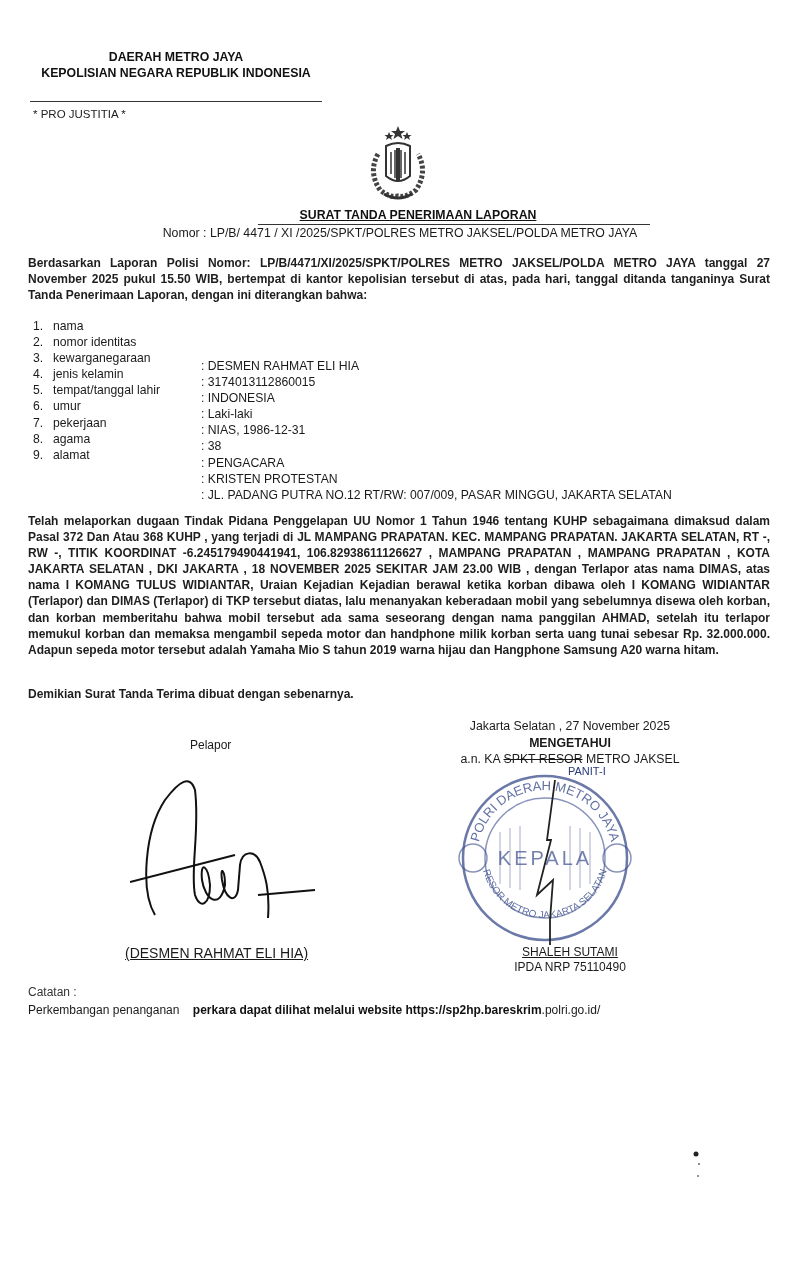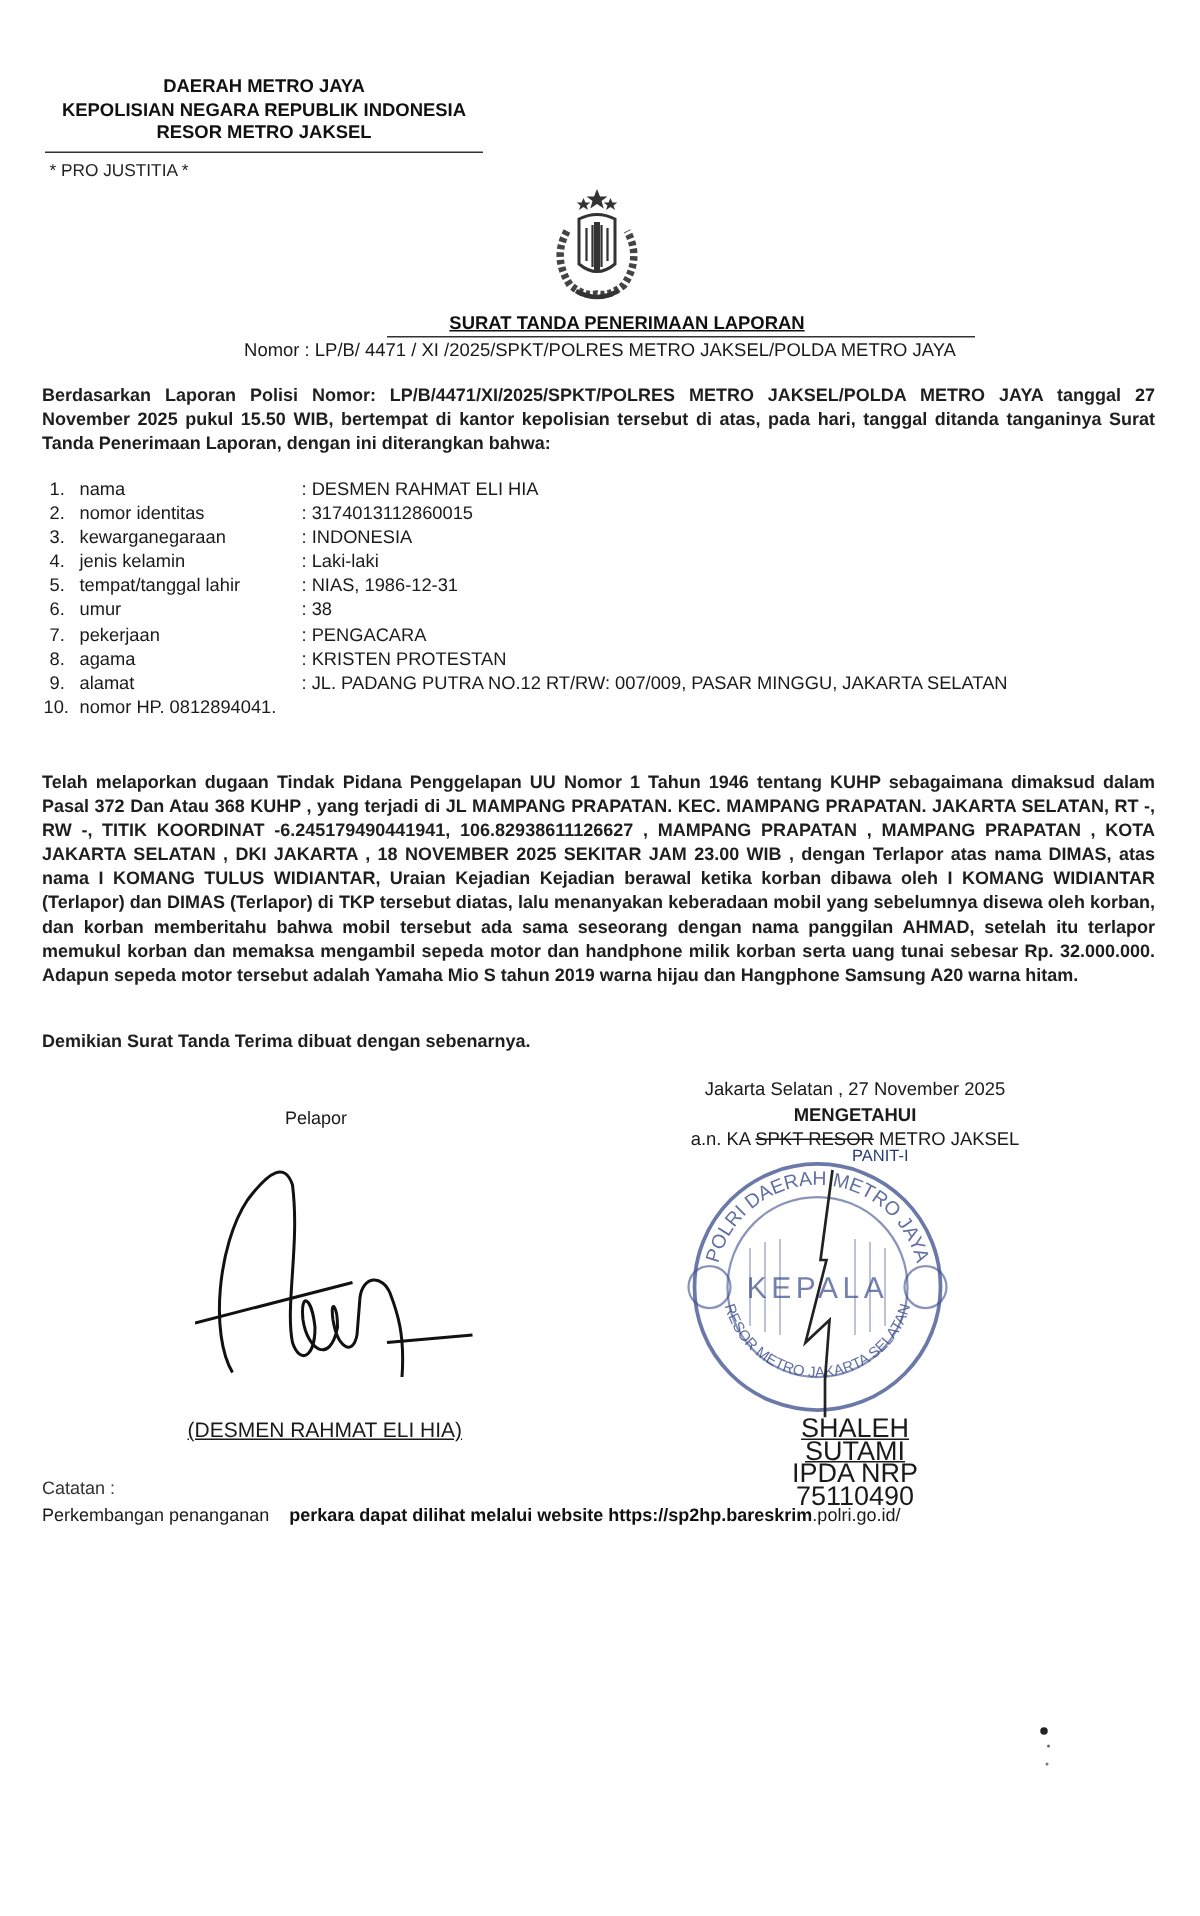--- a/index.html
+++ b/index.html
@@ -15,45 +15,44 @@
            font-size: 12.3px; color: #111; }
   .title span { text-decoration: underline; margin-left: 36px; }
   .title-rule { left: 258px; top: 224px; width: 392px; border-top: 1px solid #333; }
   .nomor { left: 0; width: 800px; top: 226px; text-align: center; font-size: 12.3px; }
   .para { left: 28px; width: 742px; font-size: 12px; line-height: 16.1px; text-align: justify; color: #1e1e1e; font-weight: bold; }
   .p1 { top: 255px; }
   .ident { left: 33px; top: 318px; width: 740px; font-size: 12.2px; }
   .ident .row { position: relative; height: 16.1px; line-height: 16.1px; }
   .ident .num { position: absolute; left: 0; width: 18px; }
   .ident .lbl { position: absolute; left: 20px; }
-  .ident .val { position: absolute; left: 168px; white-space: nowrap; }
+  .ident .val { position: absolute; left: 168px; white-space: nowrap; margin-top: 40px; }
   .p2 { top: 513px; }
   .p3 { top: 686px; }
   .pelapor-lbl { left: 190px; top: 738px; font-size: 12px; }
   .sig { left: 130px; top: 770px; width: 200px; height: 150px; }
   .pelapor-name { left: 125px; top: 945px; font-size: 14px; text-decoration: underline; }
   .right-block { left: 440px; top: 718px; width: 260px; text-align: center; font-size: 12.3px; line-height: 16.5px; }
   .right-block .bold { font-weight: bold; }
   .strike { text-decoration: line-through; }
   .panit { left: 568px; top: 765px; font-size: 11px; color: #283a7a; }
   .stamp { left: 455px; top: 770px; width: 180px; height: 175px; }
-  .officer { left: 500px; top: 945px; width: 140px; text-align: center; font-size: 18px; line-height: 15px; }
+  .officer { left: 500px; top: 945px; width: 140px; text-align: center; font-size: 12px; line-height: 15px; }
   .officer .name { text-decoration: underline; }
   .catatan { left: 28px; top: 985px; font-size: 12px; color: #333; }
   .web { left: 28px; top: 1003px; font-size: 12px; }
   .web .bold { font-weight: bold; color: #111; padding-left: 10px; }
   .mark { left: 690px; top: 1150px; width: 20px; height: 40px; }
 </style>
 </head>
 <body>
 
 <div class="abs hdr">
   <div>DAERAH METRO JAYA</div>
   <div>KEPOLISIAN NEGARA REPUBLIK INDONESIA</div>
-  <div>RESOR METRO JAKSEL</div>
 </div>
 <div class="abs hdr-rule"></div>
 <div class="abs pro">* PRO JUSTITIA *</div>
 
 <svg class="abs emblem" viewBox="0 0 84 84">
   <g fill="#333">
     <polygon points="42,2 44,7 49,7 45,10 46.5,15 42,12 37.5,15 39,10 35,7 40,7"></polygon>
     <polygon points="33,8 34.3,11 37.5,11 35,13 36,16 33,14 30,16 31,13 28.5,11 31.7,11"></polygon>
     <polygon points="51,8 52.3,11 55.5,11 53,13 54,16 51,14 48,16 49,13 46.5,11 49.7,11"></polygon>
   </g>
@@ -114,25 +113,20 @@
   <div class="row">
       <span class="num">8.</span>
       <span class="lbl">agama</span>
       <span class="val">: KRISTEN PROTESTAN</span>
     </div>
   <div class="row">
       <span class="num">9.</span>
       <span class="lbl">alamat</span>
       <span class="val">: JL. PADANG PUTRA NO.12 RT/RW: 007/009, PASAR MINGGU, JAKARTA SELATAN</span>
     </div>
-  <div class="row">
-      <span class="num" style="left:-4px">10.</span>
-      <span class="lbl" style="white-space:nowrap">nomor HP. 0812894041.</span>
-      <span class="val"></span>
-    </div>
 </div>
 
 <div class="abs para p2">Telah melaporkan dugaan Tindak Pidana Penggelapan UU Nomor 1 Tahun 1946 tentang KUHP sebagaimana dimaksud dalam Pasal 372 Dan Atau 368 KUHP , yang terjadi di JL MAMPANG PRAPATAN. KEC. MAMPANG PRAPATAN. JAKARTA SELATAN, RT -, RW -, TITIK KOORDINAT -6.245179490441941, 106.82938611126627 , MAMPANG PRAPATAN , MAMPANG PRAPATAN , KOTA JAKARTA SELATAN , DKI JAKARTA , 18 NOVEMBER 2025 SEKITAR JAM 23.00 WIB , dengan Terlapor atas nama DIMAS, atas nama I KOMANG TULUS WIDIANTAR, Uraian Kejadian Kejadian berawal ketika korban dibawa oleh I KOMANG WIDIANTAR (Terlapor) dan DIMAS (Terlapor) di TKP tersebut diatas, lalu menanyakan keberadaan mobil yang sebelumnya disewa oleh korban, dan korban memberitahu bahwa mobil tersebut ada sama seseorang dengan nama panggilan AHMAD, setelah itu terlapor memukul korban dan memaksa mengambil sepeda motor dan handphone milik korban serta uang tunai sebesar Rp. 32.000.000. Adapun sepeda motor tersebut adalah Yamaha Mio S tahun 2019 warna hijau dan Hangphone Samsung A20 warna hitam.</div>
 
 <div class="abs para p3">Demikian Surat Tanda Terima dibuat dengan sebenarnya.</div>
 
 <div class="abs pelapor-lbl">Pelapor</div>
 <svg class="abs sig" viewBox="0 0 200 150">
   <path d="M25,145 C10,120 15,60 35,30 C50,10 60,5 65,20 C70,60 60,100 65,125 C70,140 80,135 80,115 C78,95 70,90 72,110 C75,130 90,140 95,115 C95,100 90,95 92,110 C95,128 105,135 108,120 L110,95 C112,80 125,80 130,92 C135,105 140,120 138,148" fill="none" stroke="#111" stroke-width="2"></path>
   <path d="M0,112 L105,85" fill="none" stroke="#111" stroke-width="2"></path>

